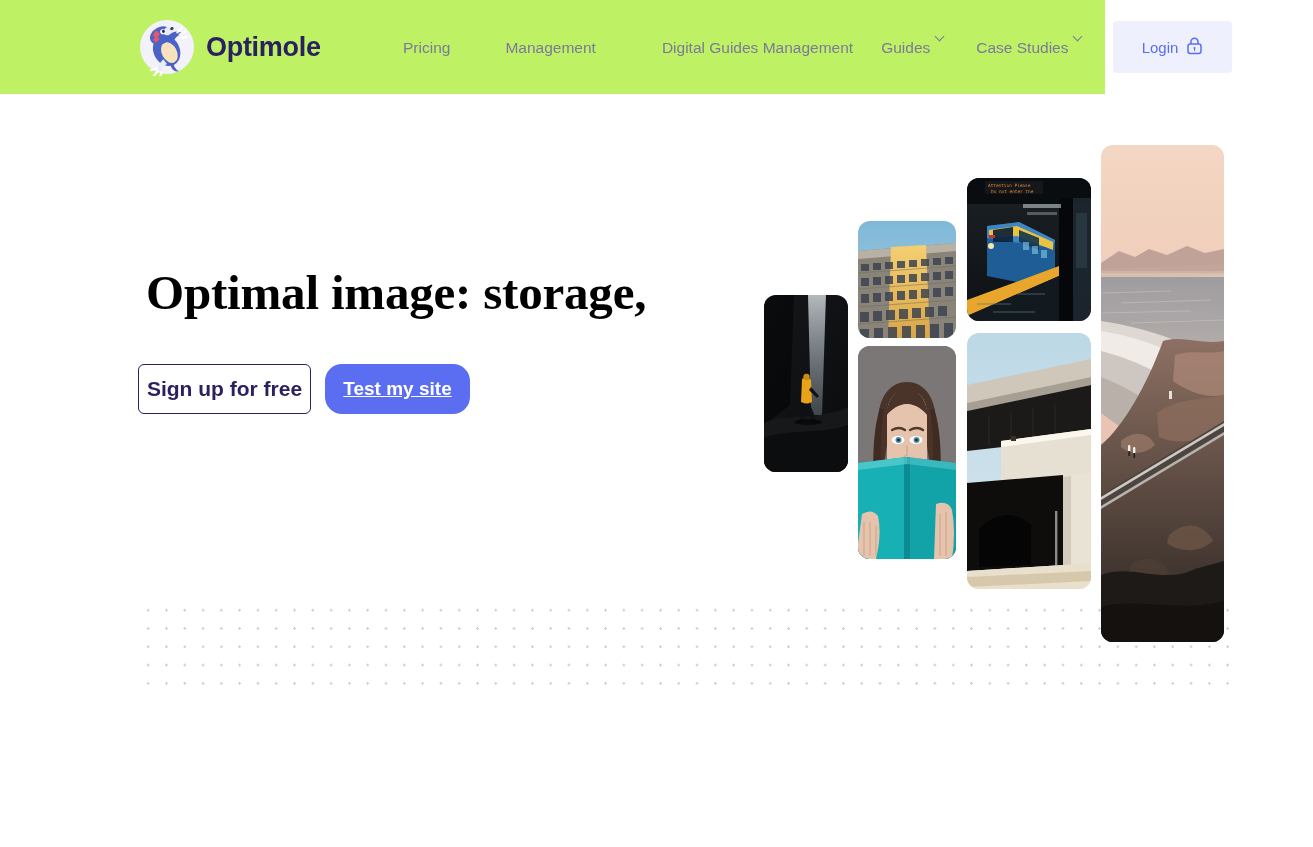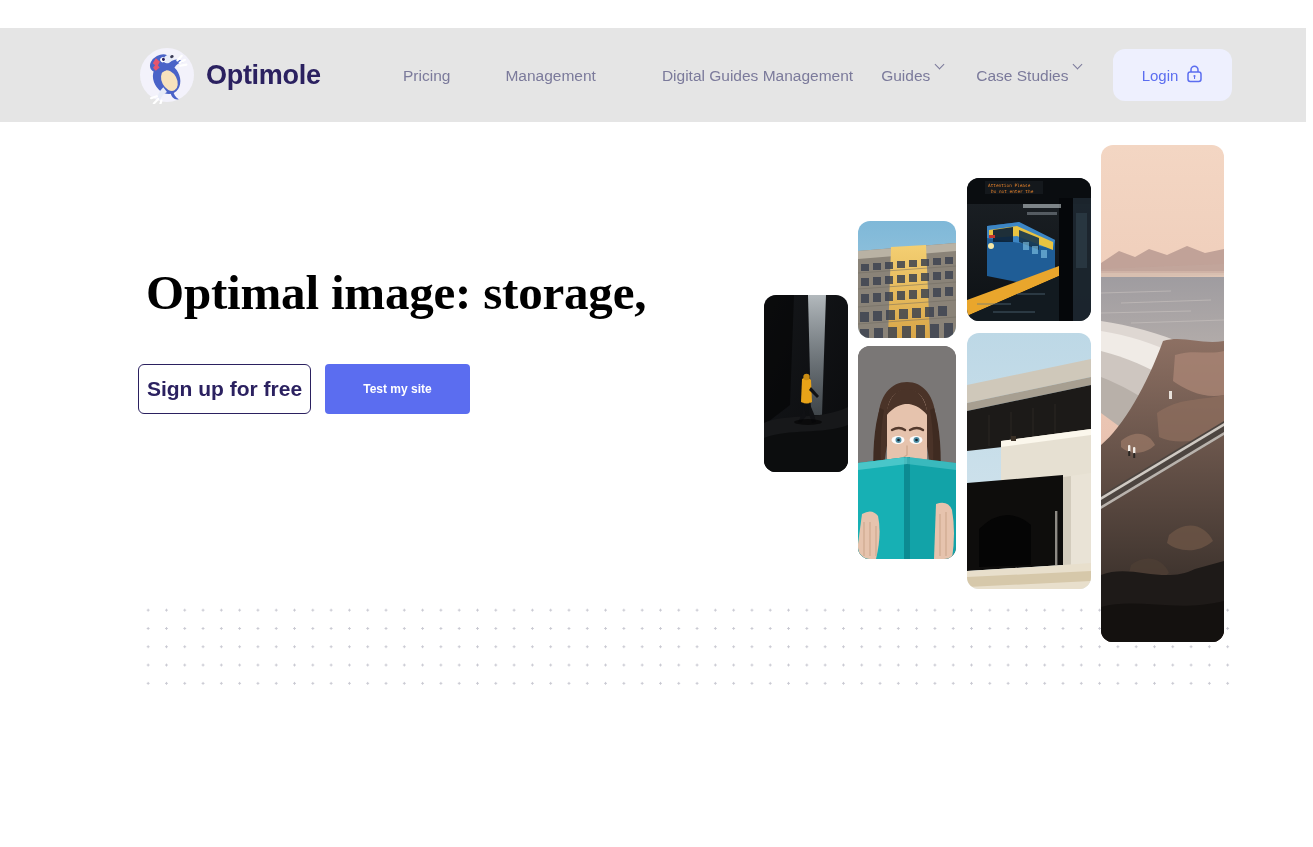--- a/index.html
+++ b/index.html
@@ -13,26 +13,25 @@
 
   body {
     font-family: "Liberation Sans", sans-serif;
     position: relative;
   }
 
   
   .site-header {
     position: absolute;
     top: 0; left: 0;
-    width: 1306px;
+    width: 1105px;
     height: 94px;
     display: flex;
     align-items: center;
-    background: #e5e5e5;
-    margin-top: 28px;
+    background: #bef264;
   }
 
   .brand {
     position: absolute;
     left: 138px;
     top: 18px;
     display: flex;
     align-items: center;
     gap: 10px;
     text-decoration: none;
@@ -96,21 +95,21 @@
   }
 
   .login-button {
     position: absolute;
     left: 1113px;
     top: 21px;
     width: 119px;
     height: 52px;
     background: #eef0fe;
     border: none;
-    border-radius: 12px;
+    border-radius: 4px;
     display: flex;
     align-items: center;
     justify-content: center;
     gap: 8px;
     cursor: pointer;
     font-family: "Liberation Sans", sans-serif;
   }
 
   .login-label {
     font-size: 15px;
@@ -162,26 +161,27 @@
     font-weight: bold;
     font-family: "Liberation Sans", sans-serif;
     cursor: pointer;
   }
 
   .btn-solid {
     width: 145px;
     height: 50px;
     background: #5b6df0;
     border: none;
-    border-radius: 4px;
+    border-radius: 17px;
     color: #ffffff;
-    font-size: 12px;
+    font-size: 19px;
     font-weight: bold;
     font-family: "Liberation Sans", sans-serif;
     cursor: pointer;
+    text-decoration: underline;
   }
 
   
   .dot-grid {
     position: absolute;
     left: 138px;
     top: 598px;
     width: 1094px;
     height: 96px;
     background-image: radial-gradient(#c9c9d2 1.1px, transparent 1.2px);

